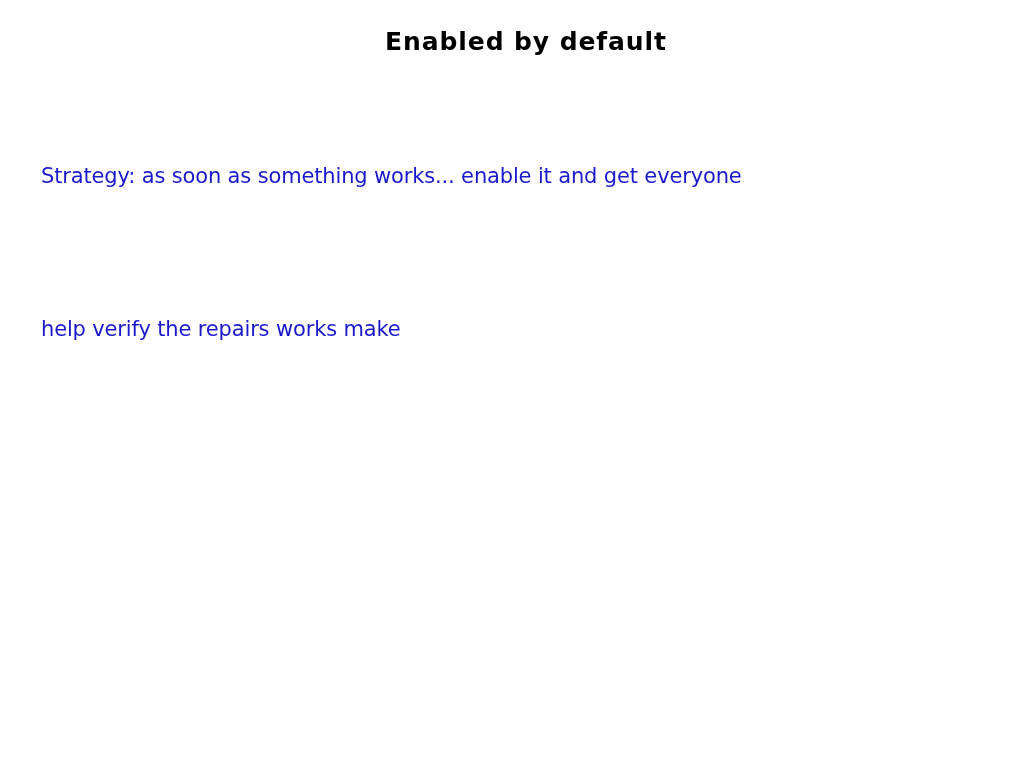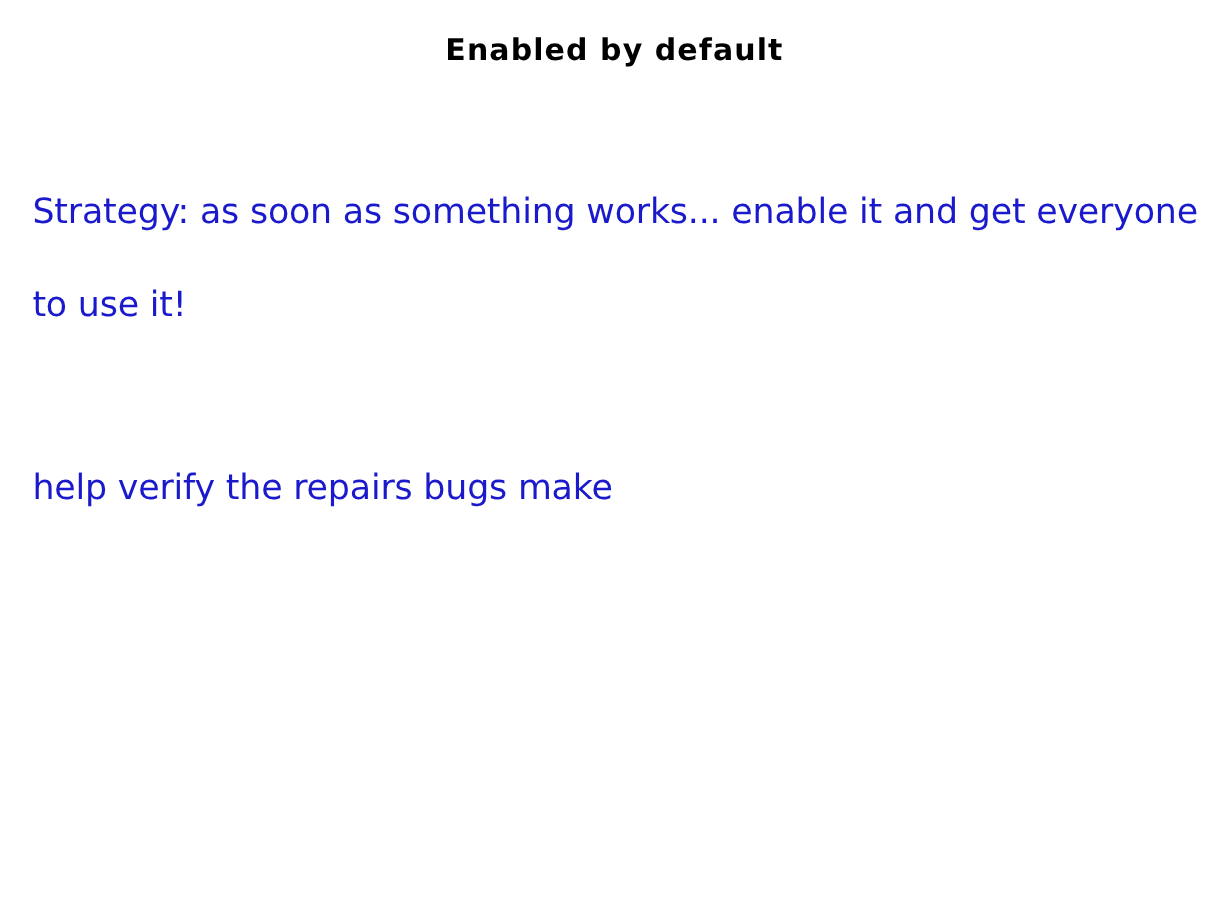--- a/index.html
+++ b/index.html
@@ -15,20 +15,21 @@
     font-family: "DejaVu Sans", sans-serif;
     -webkit-font-smoothing: antialiased;
   }
 
   .slide {
     position: relative;
     width: 865px;
     height: 768px;
     background: #ffffff;
     box-sizing: border-box;
+    margin-left: 14px;
   }
 
   
   .slide-title {
     position: absolute;
     top: 26px;
     left: 0;
     width: 1024px;
     text-align: center;
     color: #000000;
@@ -45,21 +46,21 @@
     position: absolute;
     top: 118px;
     left: 27px;
     width: 960px;
   }
 
   .para {
     color: #1a1acc;
     font-family: "DejaVu Sans", sans-serif;
     font-weight: 400;
-    font-size: 29px;
+    font-size: 21px;
     line-height: 38.5px;
     letter-spacing: -0.15px;
     margin: 0 0 38px 0;
     white-space: pre-line;
   }
 
   .para:last-child {
     margin-bottom: 0;
   }
 
@@ -76,25 +77,24 @@
 <body>
 
 <div class="slide">
 
   <div class="slide-title">Enabled by default</div>
 
   <div class="body-area">
 
     <p class="para">
       <span class="line">Strategy: as soon as something works... enable it and get everyone</span>
-      <span class="line">to use it!</span>
     </p>
 
     <p class="para">
-      <span class="line">help verify the repairs bugs make</span>
+      <span class="line">help verify the repairs works make</span>
     </p>
 
 
     <p class="para indent">
       
       
     </p>
 
   </div>
 </div>

